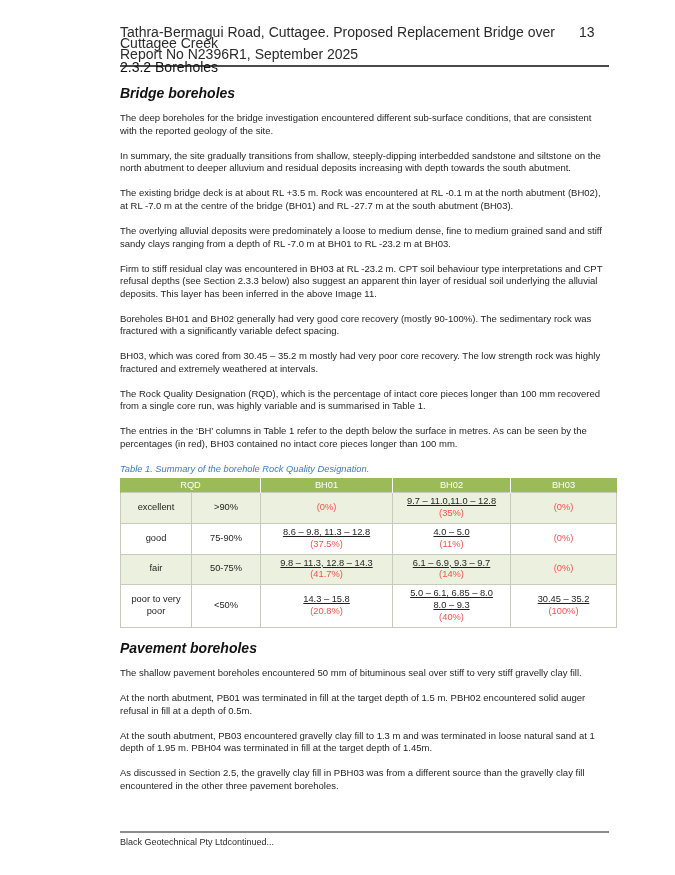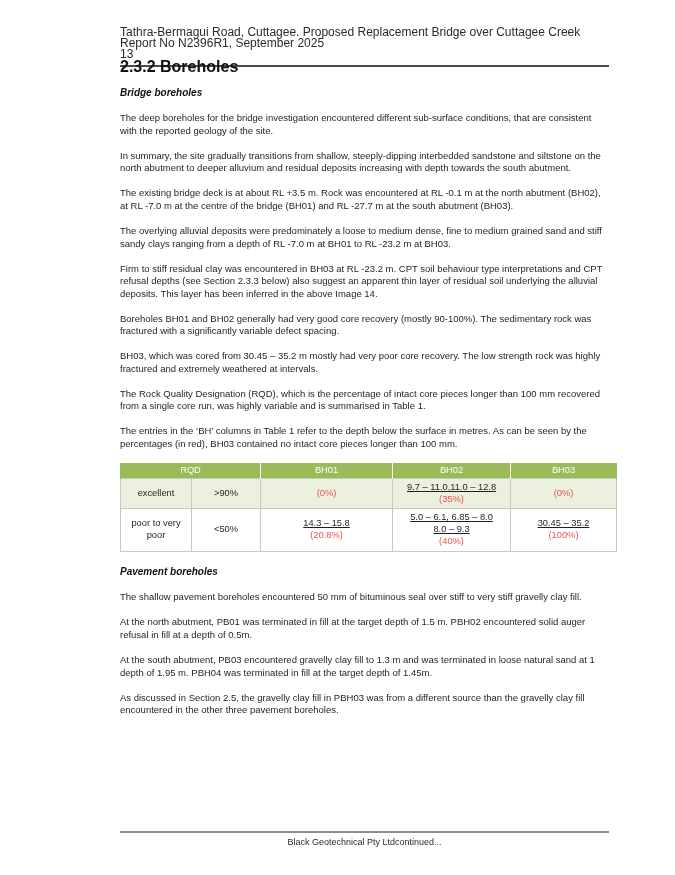--- a/index.html
+++ b/index.html
@@ -10,36 +10,35 @@
     font-family: "Liberation Sans", sans-serif;
     color: #1f1f1f;
     position: relative;
     -webkit-font-smoothing: antialiased;
   }
   .page { position: absolute; inset: 0; background: #ffffff; overflow: hidden; }
 
   
   .hdr {
     position: absolute; top: 27px; left: 120px; right: 66px;
-    font-size: 12px; line-height: 11px; color: #2b2b2b;
+    font-size: 14px; line-height: 11px; color: #2b2b2b;
     display: flex; align-items: flex-start;
     border-bottom: 2px solid #4a4a4a;
     padding-bottom: 5px;
-    flex-direction: column;
   }
   .hdr-left { flex: 1; }
   .hdr-page { width: 30px; }
 
   
   .main {
     position: absolute; top: 61px; left: 120px; right: 66px;
     font-size: 9.5px; line-height: 12.6px; color: #1f1f1f;
   }
-  .sec-heading { font-size: 16px; font-weight: bold; margin: 0 0 13px 0; color: #111; }
-  .sub-heading { font-size: 10px; font-weight: bold; font-style: italic; margin: 0 0 13px 0; color: #111; }
+  .sec-heading { font-size: 14px; font-weight: normal; margin: 0 0 13px 0; color: #111; }
+  .sub-heading { font-size: 14px; font-weight: bold; font-style: italic; margin: 0 0 13px 0; color: #111; }
   .main p { margin: 0 0 12.4px 0; }
 
   
   .tbl-caption {
     color: #3e7cbf; font-style: italic; font-size: 9.3px;
     margin: 1px 0 2px 0;
   }
   table.rqd {
     border-collapse: collapse; table-layout: fixed;
     width: 496px; font-size: 9.3px; line-height: 11.8px;
@@ -59,21 +58,21 @@
   tr.band td { background: #ebf1de; }
   .pct { color: #f0524f; }
   .depths { white-space: pre-line; color: #1f1f1f; text-decoration: underline; }
   .depths:empty { display: none; }
 
   
   .ftr {
     position: absolute; top: 831px; left: 120px; right: 66px;
     border-top: 2px solid #8c8c8c; padding-top: 4px;
     font-size: 9px; color: #2b2b2b;
-    display: flex; justify-content: center;
+    display: flex; justify-content: flex-start;
   }
 </style>
 </head>
 <body>
 
 <div class="page">
 
   <div class="hdr">
     <div class="hdr-left">
       <div>Tathra-Bermagui Road, Cuttagee. Proposed Replacement Bridge over Cuttagee Creek</div>
@@ -83,26 +82,27 @@
   </div>
 
   <div class="main">
     <div class="sec-heading">2.3.2 Boreholes</div>
 
     <div class="sub-heading">Bridge boreholes</div>
     <p>The deep boreholes for the bridge investigation encountered different sub-surface conditions, that are consistent with the reported geology of the site.</p>
     <p>In summary, the site gradually transitions from shallow, steeply-dipping interbedded sandstone and siltstone on the north abutment to deeper alluvium and residual deposits increasing with depth towards the south abutment.</p>
     <p>The existing bridge deck is at about RL +3.5 m.  Rock was encountered at RL -0.1 m at the north abutment (BH02), at RL -7.0 m at the centre of the bridge (BH01) and RL -27.7 m at the south abutment (BH03).</p>
     <p>The overlying alluvial deposits were predominately a loose to medium dense, fine to medium grained sand and stiff sandy clays ranging from a depth of RL -7.0 m at BH01 to RL -23.2 m at BH03.</p>
-    <p>Firm to stiff residual clay was encountered in BH03 at RL -23.2 m.  CPT soil behaviour type interpretations and CPT refusal depths (see Section 2.3.3 below) also suggest an apparent thin layer of residual soil underlying the alluvial deposits. This layer has been inferred in the above Image 14.</p>
+    <p>Firm to stiff residual clay was encountered in BH03 at RL -23.2 m.  CPT soil behaviour type interpretations and CPT refusal depths (see Section 2.3.3 below) also suggest an apparent thin layer of residual soil underlying the alluvial deposits. This layer has been inferred in the above Image 11.</p>
     <p>Boreholes BH01 and BH02 generally had very good core recovery (mostly 90-100%). The sedimentary rock was fractured with a significantly variable defect spacing.</p>
     <p>BH03, which was cored from 30.45 – 35.2 m mostly had very poor core recovery. The low strength rock was highly fractured and extremely weathered at intervals.</p>
     <p>The Rock Quality Designation (RQD), which is the percentage of intact core pieces longer than 100 mm recovered from a single core run, was highly variable and is summarised in Table 1.</p>
     <p>The entries in the ‘BH’ columns in Table 1 refer to the depth below the surface in metres. As can be seen by the percentages (in red), BH03 contained no intact core pieces longer than 100 mm.</p>
 
+    <div class="tbl-caption">Table 1. Summary of the borehole Rock Quality Designation.</div>
 
     <table class="rqd">
       <colgroup>
         <col style="width:71px">
           <col style="width:69px">
           <col style="width:132px">
           <col style="width:118px">
           <col style="width:106px">
       </colgroup>
       <thead>
@@ -116,20 +116,50 @@
       <tbody>
         <tr class="band">
           <td>excellent</td>
           <td>&gt;90%</td>
           <td>
               <div class="pct">(0%)</div>
             </td>
           <td>
               <div class="depths">9.7 – 11.0,11.0 – 12.8</div>
               <div class="pct">(35%)</div>
+            </td>
+          <td>
+              <div class="pct">(0%)</div>
+            </td>
+        </tr>
+        <tr>
+          <td>good</td>
+          <td>75-90%</td>
+          <td>
+              <div class="depths">8.6 – 9.8, 11.3 – 12.8</div>
+              <div class="pct">(37.5%)</div>
+            </td>
+          <td>
+              <div class="depths">4.0 – 5.0</div>
+              <div class="pct">(11%)</div>
+            </td>
+          <td>
+              <div class="pct">(0%)</div>
+            </td>
+        </tr>
+        <tr class="band">
+          <td>fair</td>
+          <td>50-75%</td>
+          <td>
+              <div class="depths">9.8 – 11.3, 12.8 – 14.3</div>
+              <div class="pct">(41.7%)</div>
+            </td>
+          <td>
+              <div class="depths">6.1 – 6.9, 9.3 – 9.7</div>
+              <div class="pct">(14%)</div>
             </td>
           <td>
               <div class="pct">(0%)</div>
             </td>
         </tr>
         <tr>
           <td>poor to very poor</td>
           <td>&lt;50%</td>
           <td>
               <div class="depths">14.3 – 15.8</div>

